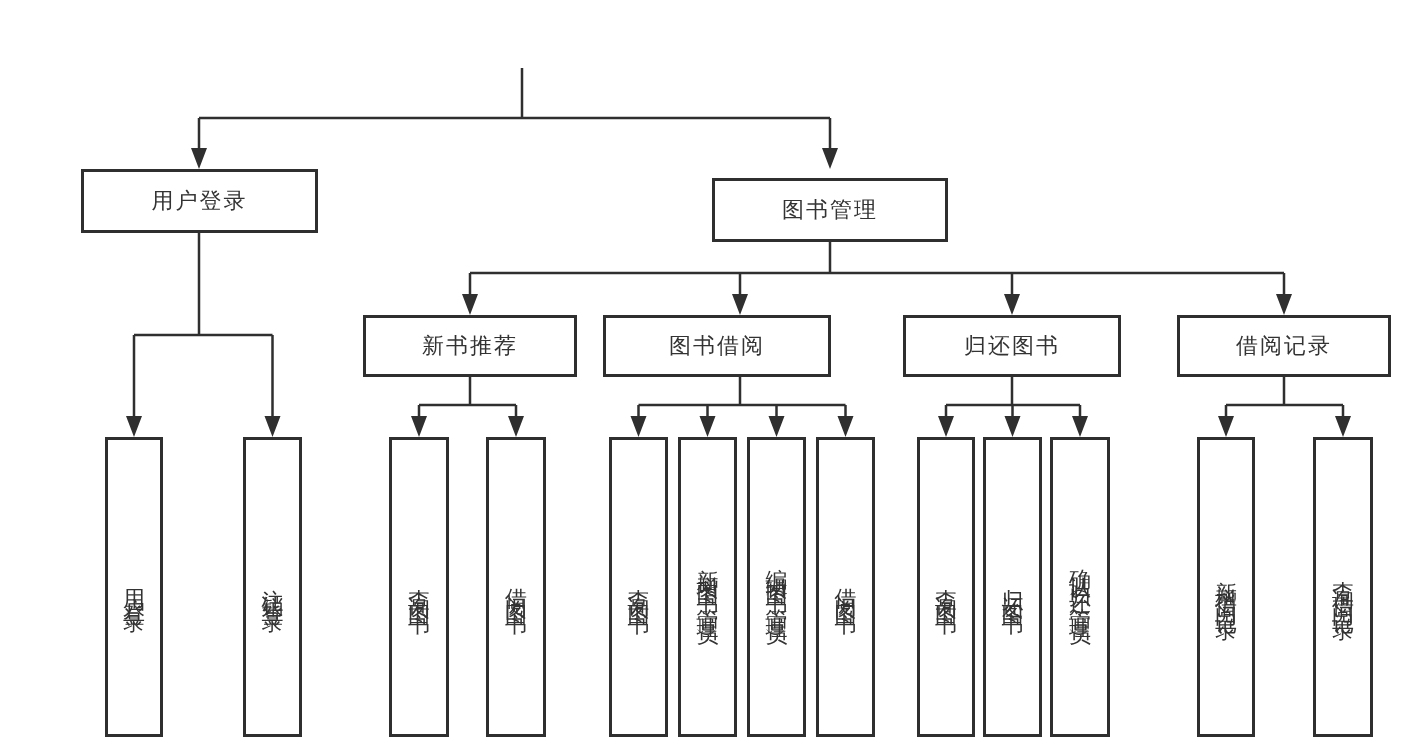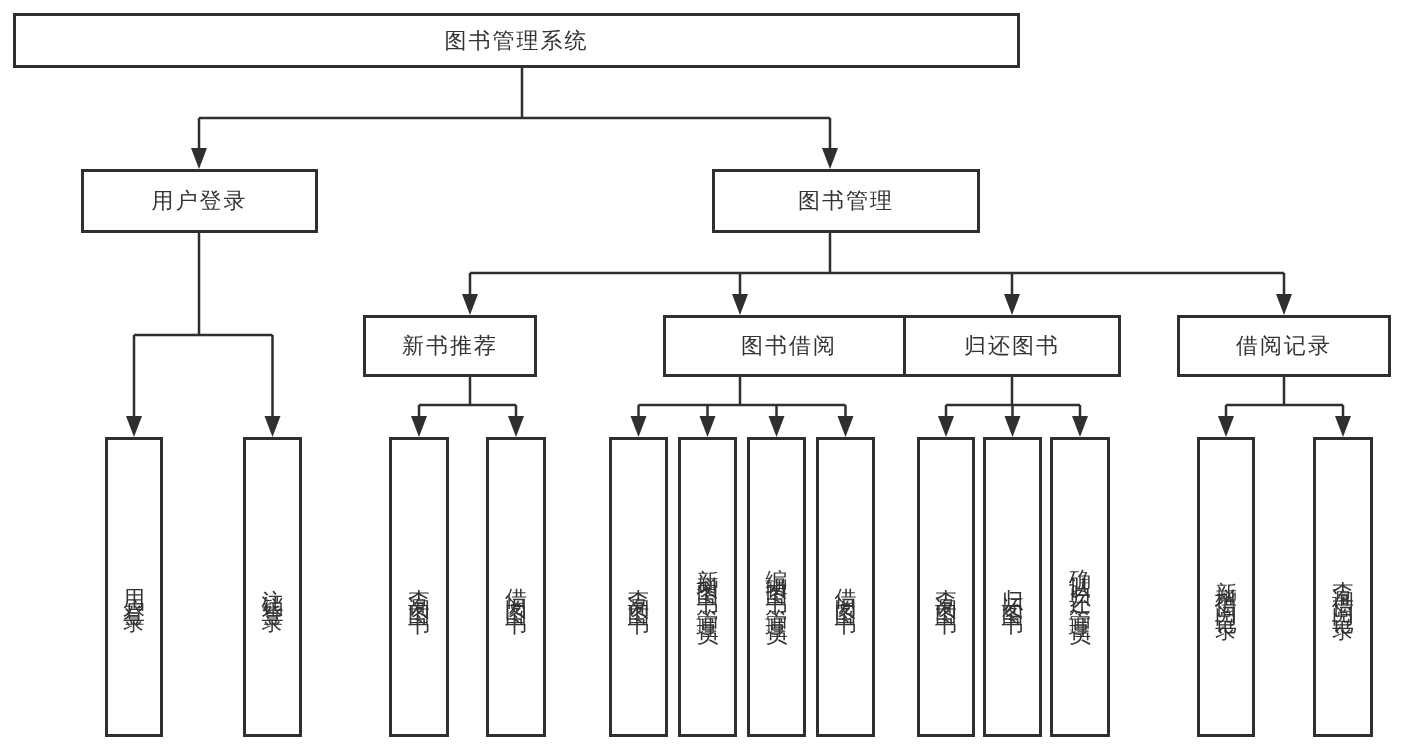--- a/index.html
+++ b/index.html
@@ -69,35 +69,32 @@
              M1012 315 l-8 -21 h16 z M1284 315 l-8 -21 h16 z
              M134 437 l-8 -21 h16 z  M272.5 437 l-8 -21 h16 z
              M419 437 l-8 -21 h16 z  M516 437 l-8 -21 h16 z
              M638.5 437 l-8 -21 h16 z M707.5 437 l-8 -21 h16 z
              M776.5 437 l-8 -21 h16 z M845.5 437 l-8 -21 h16 z
              M946 437 l-8 -21 h16 z  M1012.5 437 l-8 -21 h16 z
              M1080 437 l-8 -21 h16 z M1226 437 l-8 -21 h16 z
              M1343 437 l-8 -21 h16 z"></path>
   </svg>
 
-  <div class="node" style="left:13px;top:13px;width:1007px;height:55px">
-    <span class="lbl">图书管理系统</span>
-  </div>
 
   <div class="node" style="left:81px;top:169px;width:237px;height:64px">
     <span class="lbl">用户登录</span>
   </div>
-  <div class="node" style="left:712px;top:169px;width:268px;height:64px">
+  <div class="node" style="left:712px;top:178px;width:236px;height:64px">
     <span class="lbl">图书管理</span>
   </div>
 
-  <div class="node" style="left:363px;top:315px;width:174px;height:62px">
+  <div class="node" style="left:363px;top:315px;width:214px;height:62px">
     <span class="lbl">新书推荐</span>
   </div>
-  <div class="node" style="left:663px;top:315px;width:252px;height:62px">
+  <div class="node" style="left:603px;top:315px;width:228px;height:62px">
     <span class="lbl">图书借阅</span>
   </div>
   <div class="node" style="left:903px;top:315px;width:218px;height:62px">
     <span class="lbl">归还图书</span>
   </div>
   <div class="node" style="left:1177px;top:315px;width:214px;height:62px">
     <span class="lbl">借阅记录</span>
   </div>
 
   <div class="node vnode" style="left:105px;top:437px;width:58px;height:300px">

